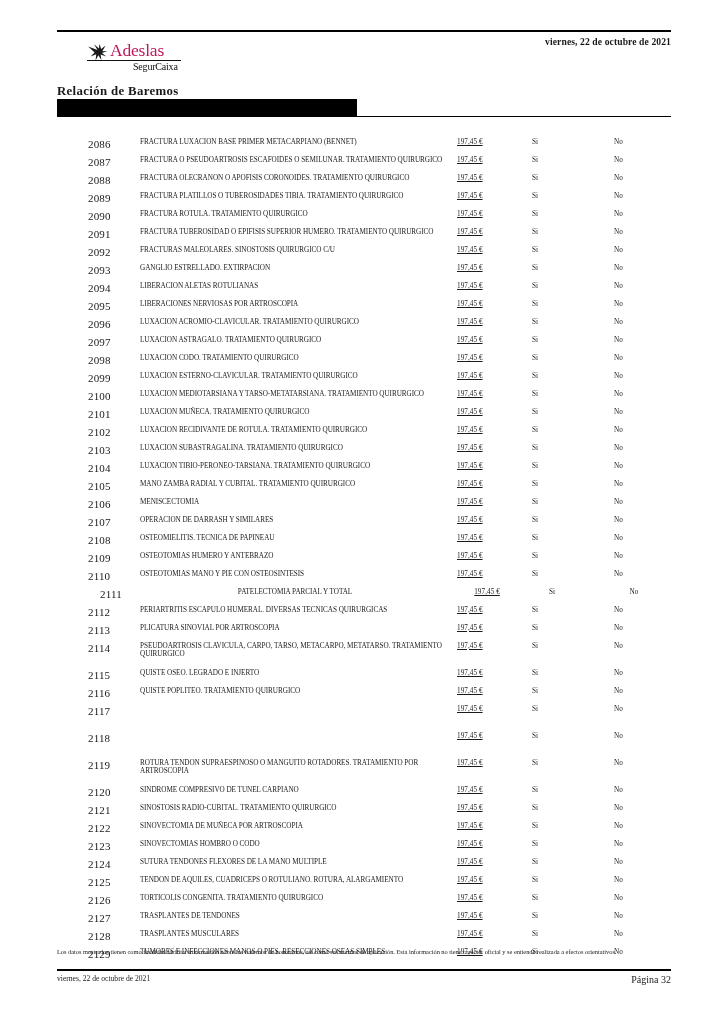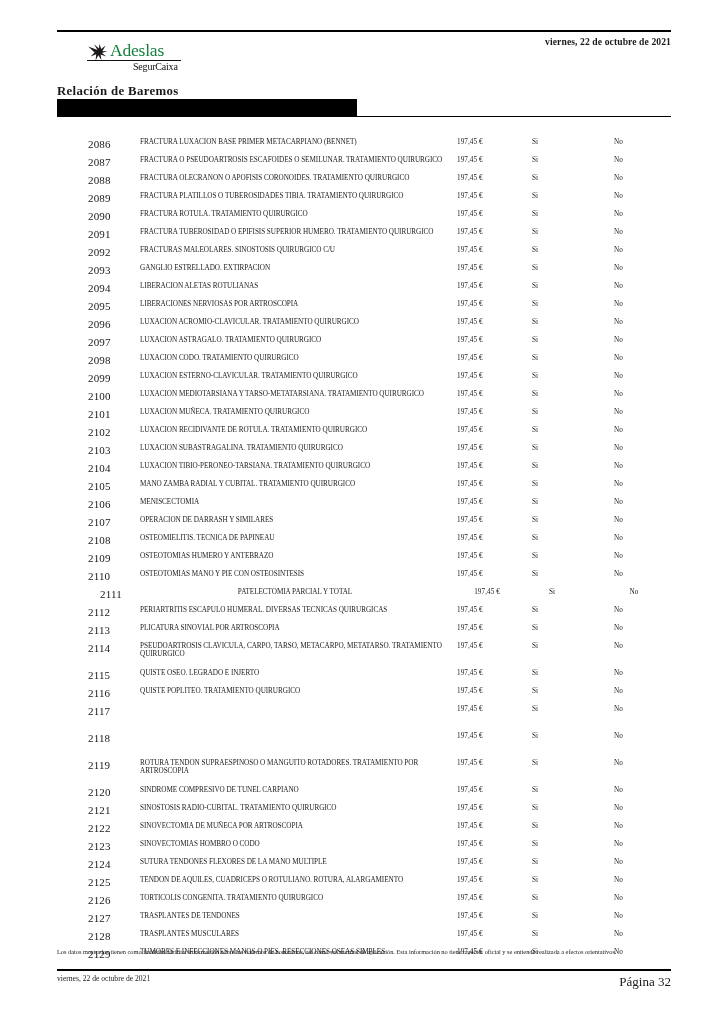--- a/index.html
+++ b/index.html
@@ -53,21 +53,21 @@
     position: absolute;
     left: 0; top: 2px;
     width: 22px; height: 18px;
   }
   .logo-name {
     position: absolute;
     left: 24px; top: 0px;
     font-size: 17.5px;
     font-weight: normal;
     letter-spacing: -0.2px;
-    color: #15803d;
+    color: #be185d;
     line-height: 19px;
   }
   .logo-underline {
     position: absolute;
     left: 1px; top: 19px;
     width: 94px;
     height: 1.3px;
     background: #111;
   }
   .logo-sub {
@@ -133,20 +133,21 @@
     line-height: 8.6px;
     letter-spacing: -0.05px;
   }
   .c-price {
     position: absolute;
     left: 400px;
     top: 0;
     width: 60px;
     font-size: 7.2px;
     letter-spacing: 0.05px;
+    text-decoration: underline;
   }
   .c-cov {
     position: absolute;
     left: 475px;
     top: 0;
     width: 40px;
     font-size: 7.2px;
   }
   .c-auth {
     position: absolute;
@@ -180,21 +181,21 @@
   .footer-date {
     position: absolute;
     left: 57px;
     top: 974px;
     font-size: 7.6px;
   }
   .footer-page {
     position: absolute;
     right: 53px;
     top: 974px;
-    font-size: 13px;
+    font-size: 10px;
   }
 </style>
 </head>
 <body>
 
 <div class="page">
 
   <div class="header-rule-top"></div>
 
   <div class="header-date">viernes, 22 de octubre de 2021</div>

